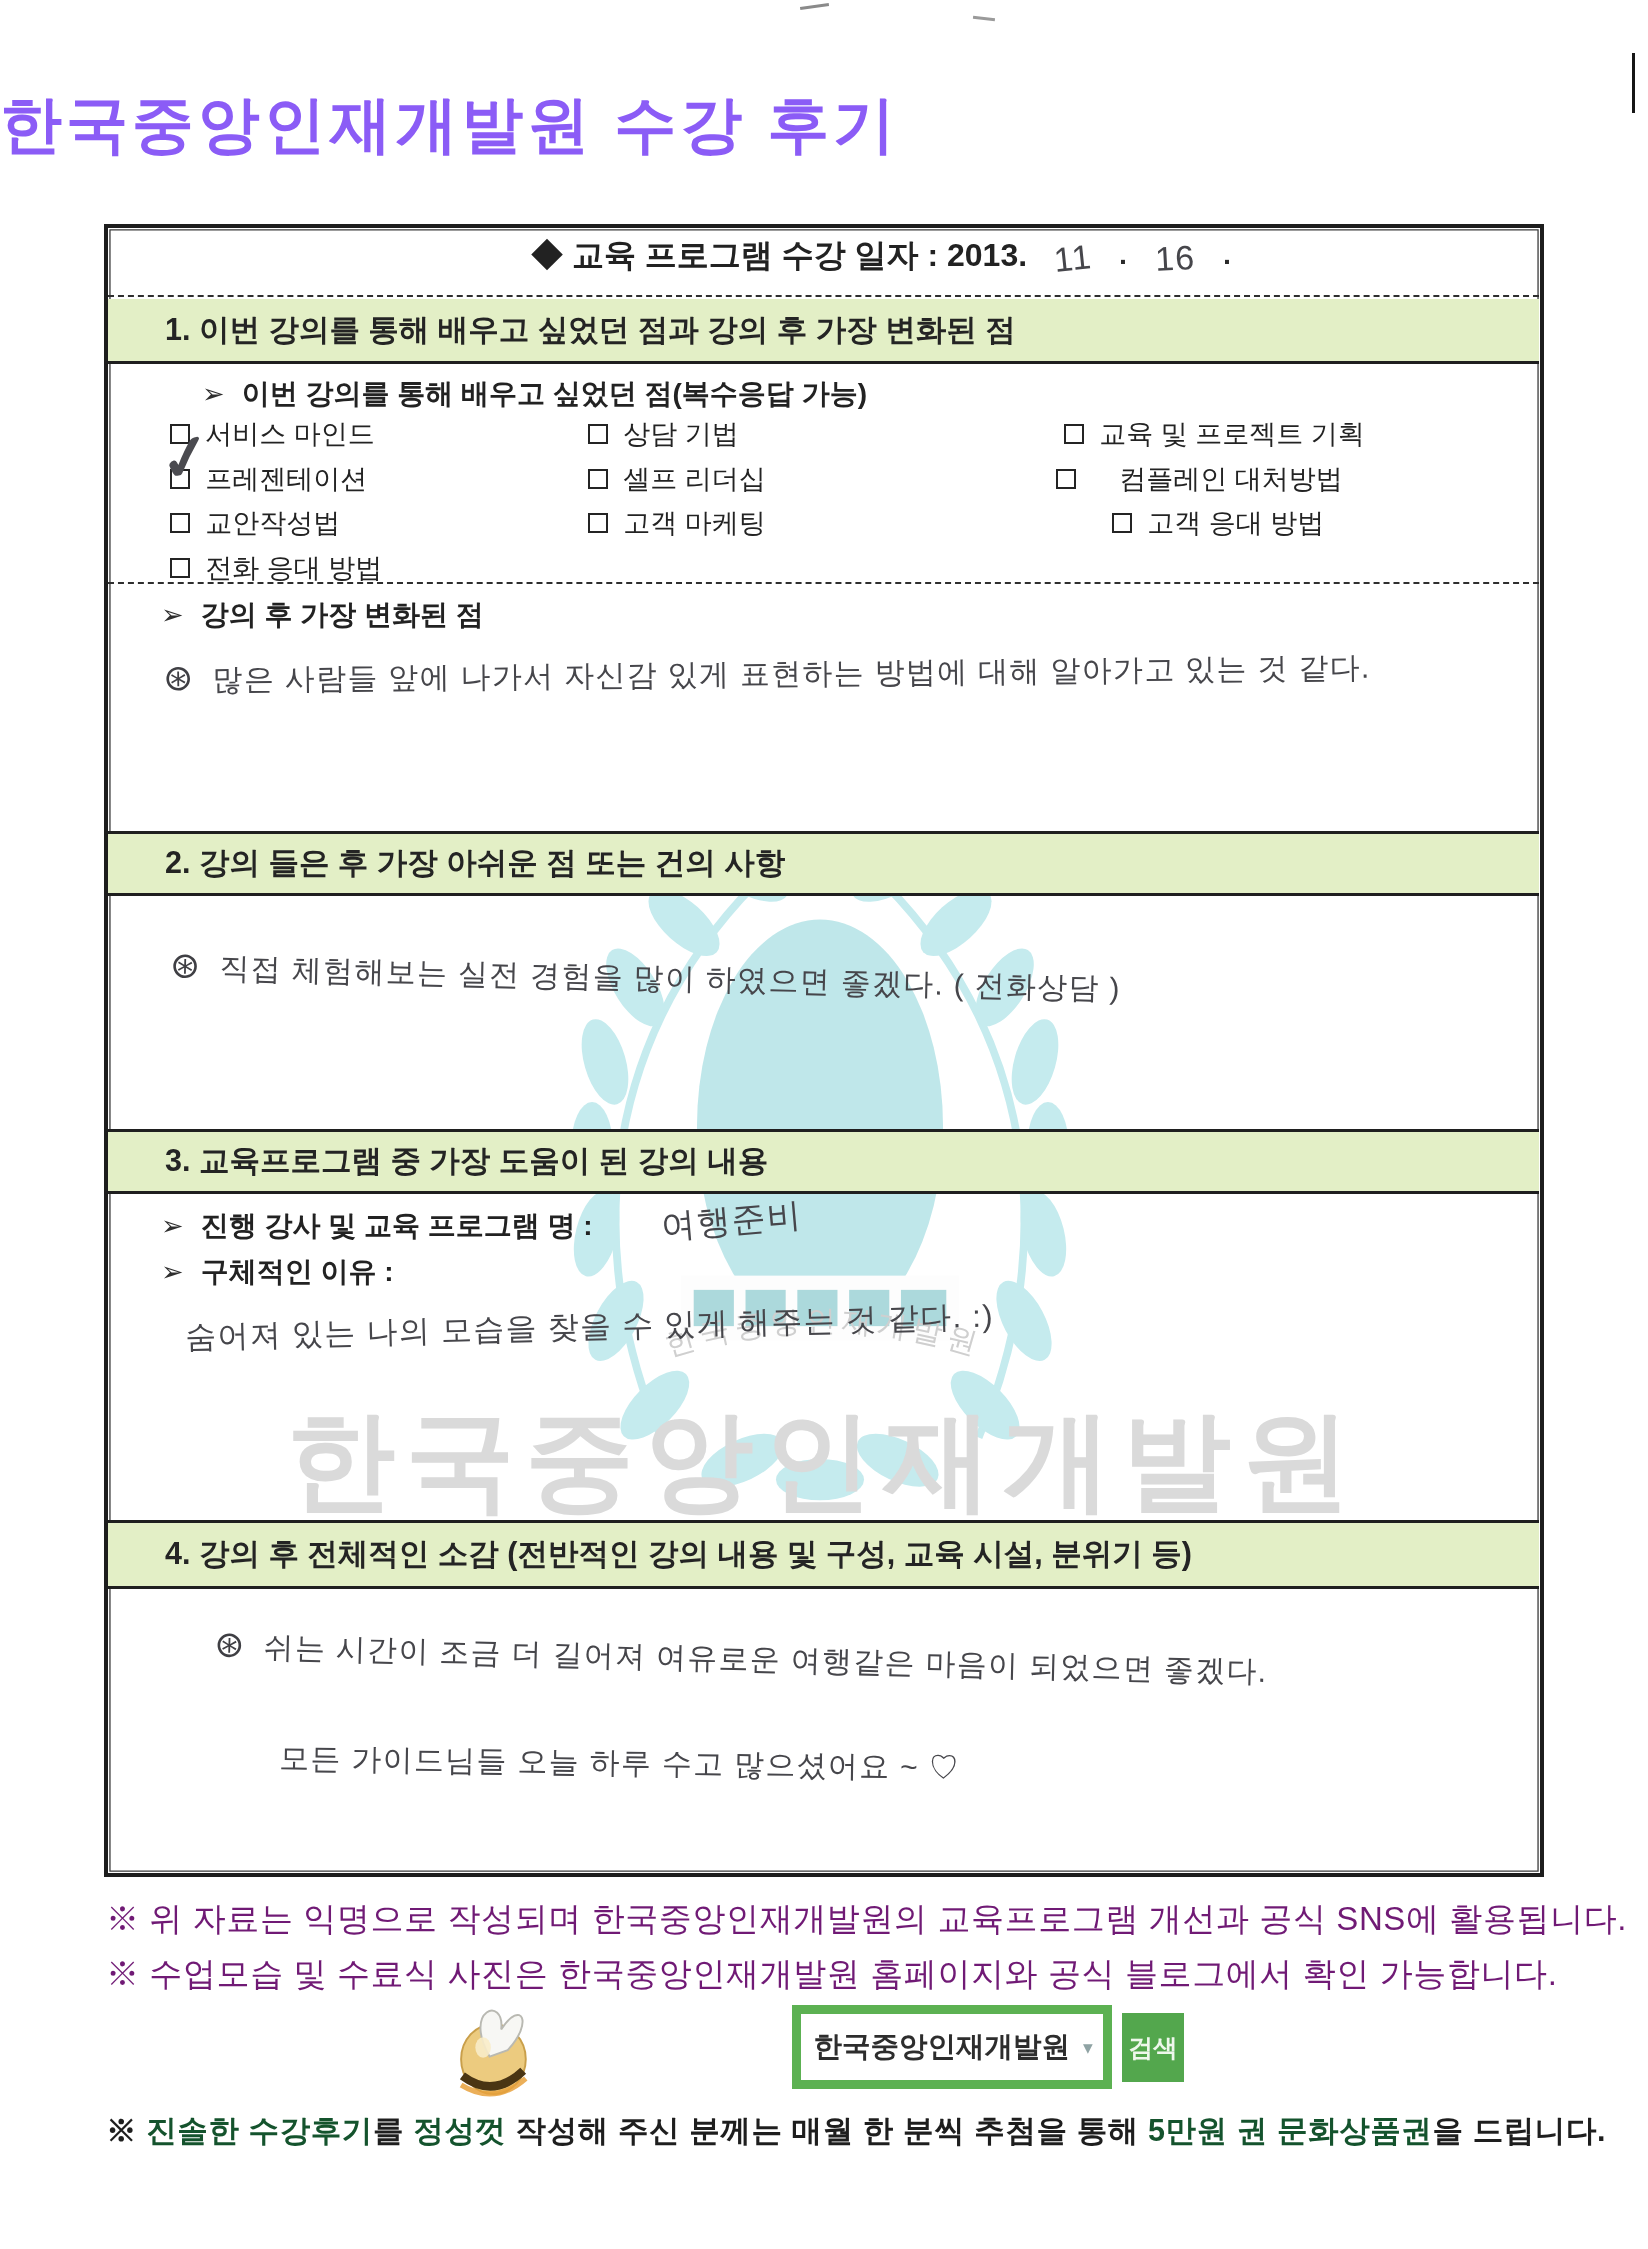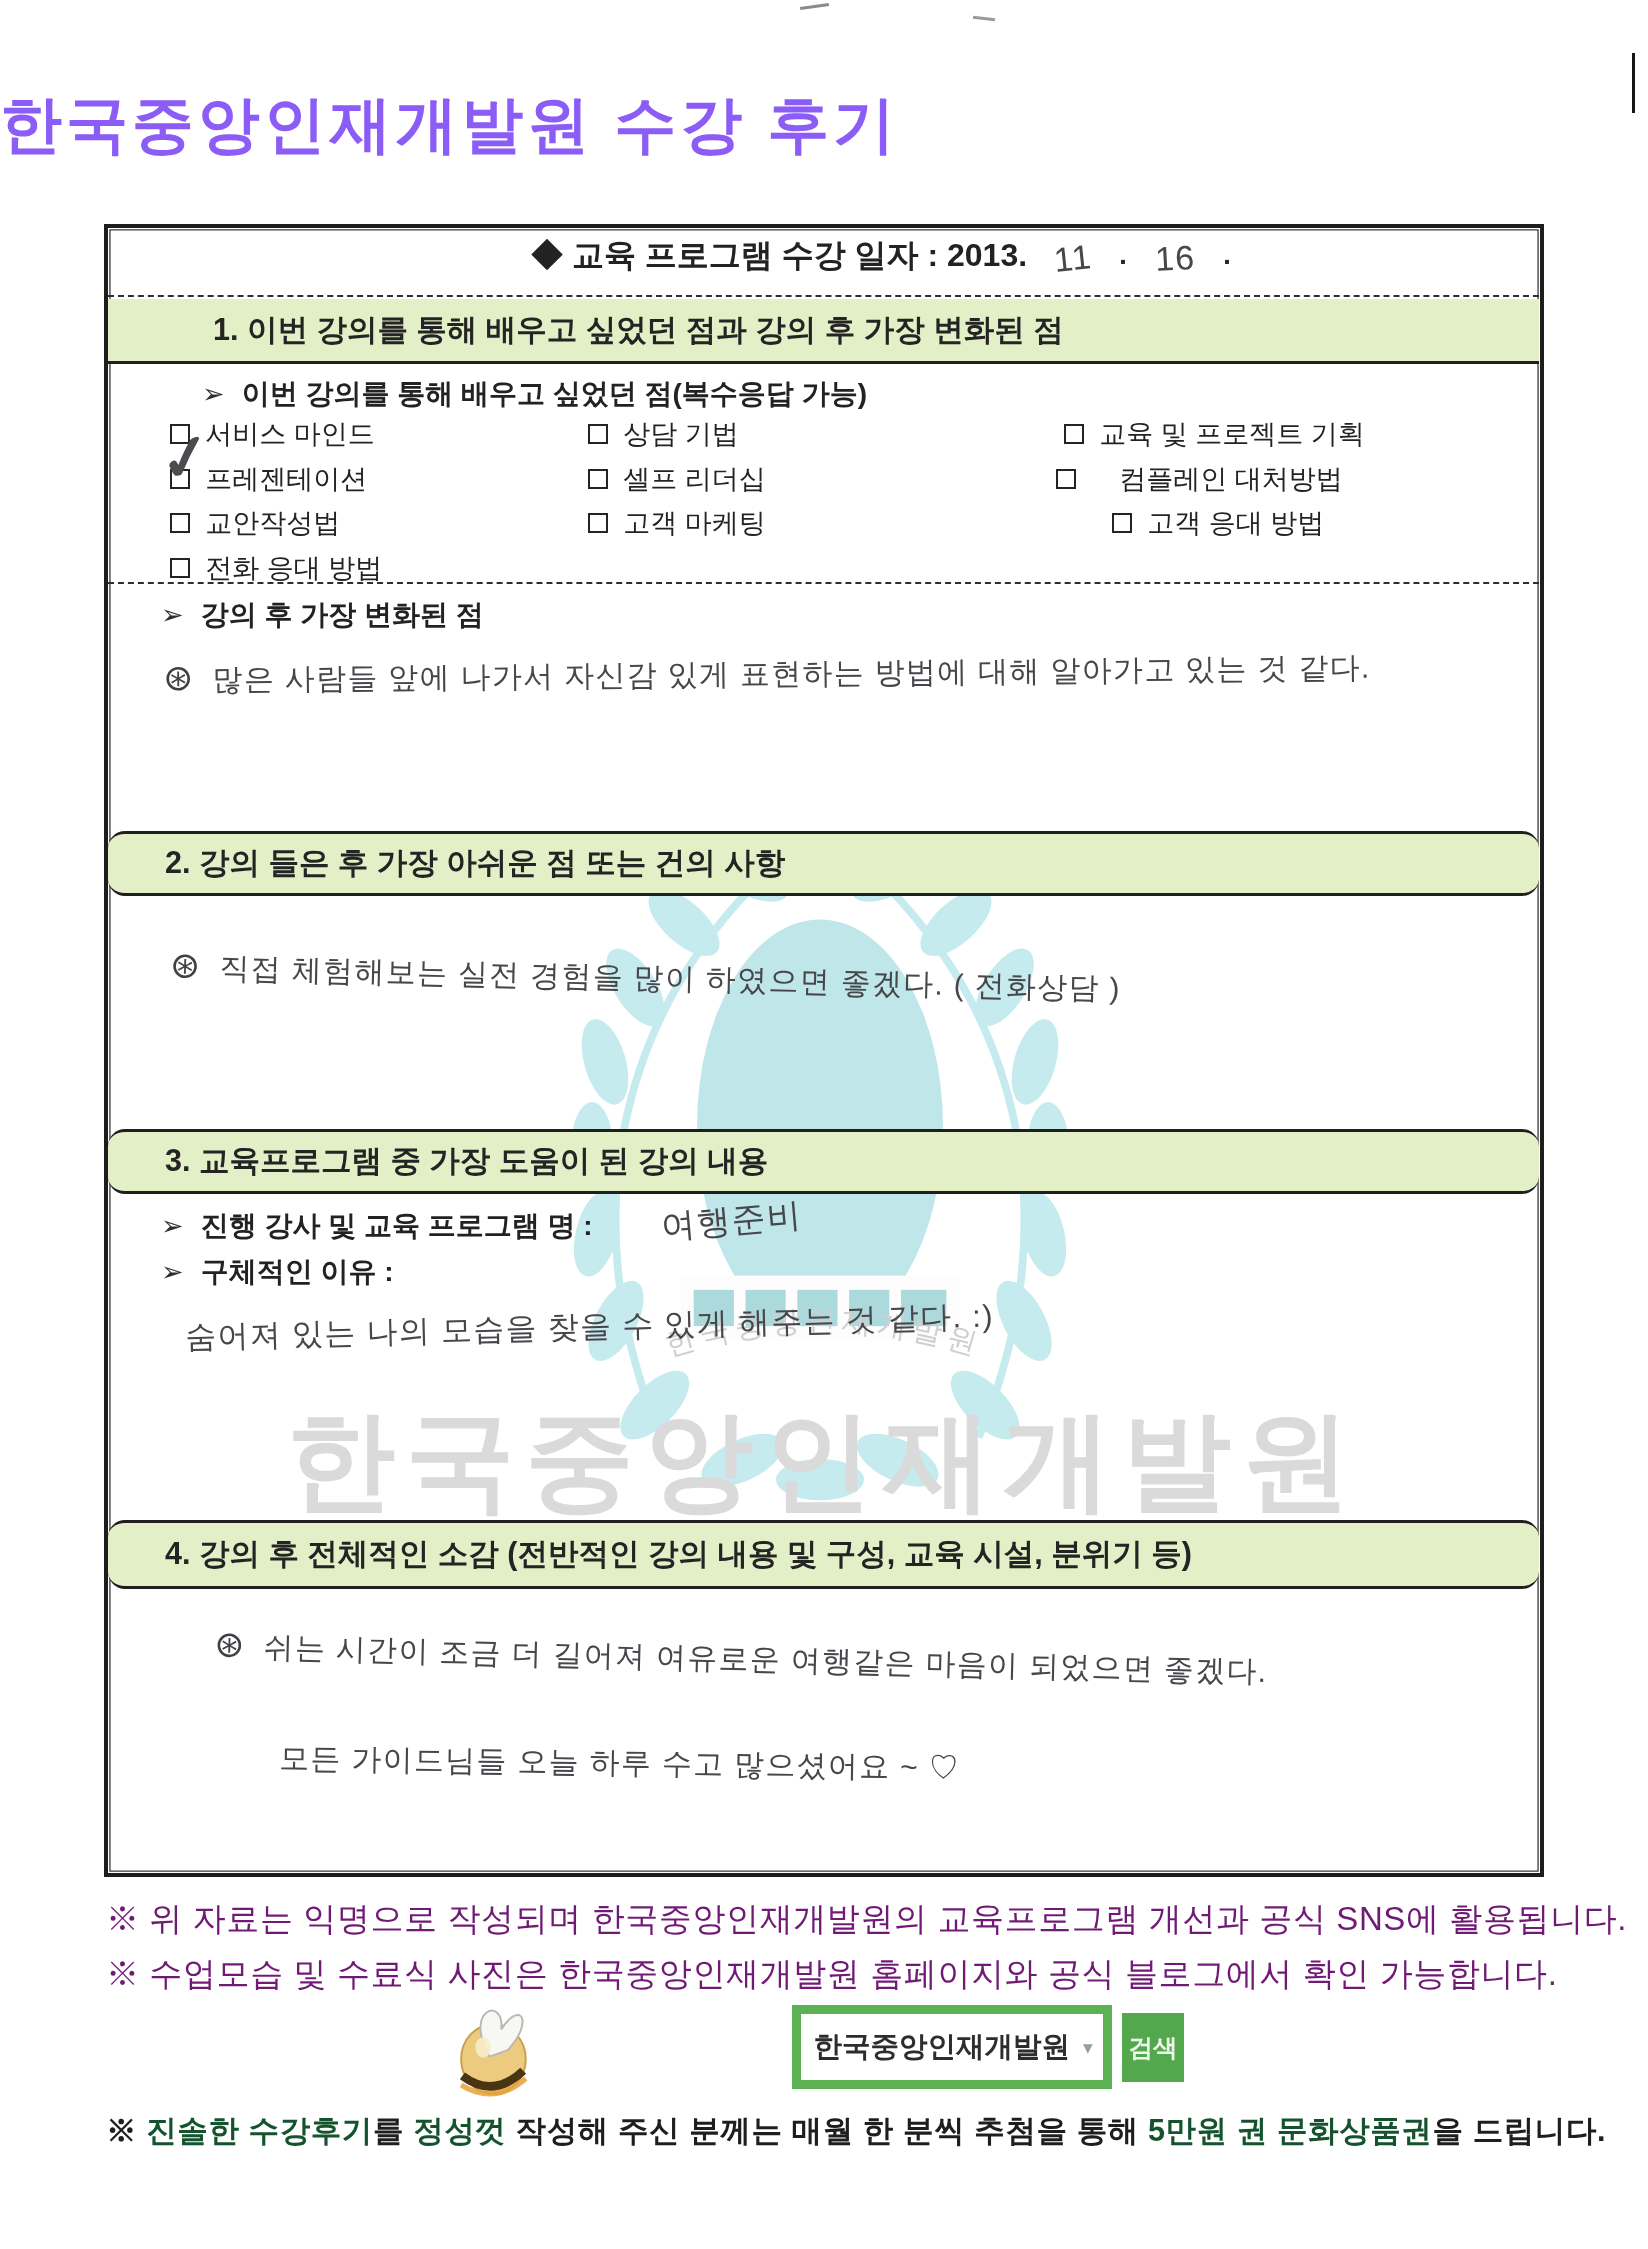--- a/index.html
+++ b/index.html
@@ -27,21 +27,21 @@
   .date-label { font-size:32px; font-weight:bold; color:#222; white-space:nowrap; }
   .date-dot { font-size:28.5px; font-weight:bold; color:#2a2a2a; }
 
   
   .dashed-sep { left:108px; width:1431px; height:0; border-top:2.6px dashed #2e2e2e; z-index:2; }
   .band {
     left:108px; width:1431px; background:#e3efc6;
     border-bottom:3.2px solid #1f1f1f; box-sizing:border-box;
     display:flex; align-items:center; z-index:2;
   }
-  .band.with-top { border-top:3.2px solid #1f1f1f;border-radius:17px; }
+  .band.with-top { border-top:3.2px solid #1f1f1f; }
   .band-heading {
     padding-left:57px; font-size:30.5px; font-weight:bold; color:#242424; white-space:nowrap;
   }
 
   
   .q-row { display:flex; align-items:center; gap:17px; z-index:2; }
   .arrow-glyph { font-size:27px; color:#2f2f2f; }
   .q-label { font-size:28px; font-weight:bold; color:#222; white-space:nowrap; }
 
   
@@ -161,21 +161,21 @@
   <div class="abs date-row">
     <span class="date-label">◆ 교육 프로그램 수강 일자 : 2013.</span>
     <span class="hand" style="font-size:34px; transform:rotate(-6deg);">11</span>
     <span class="date-dot">·</span>
     <span class="hand" style="font-size:34px; transform:rotate(-3deg);">16</span>
     <span class="date-dot">·</span>
   </div>
 
   <div class="abs dashed-sep" style="top:295px;"></div>
 
-  <div class="abs band" style="top:299px; height:65px;padding-left:48px;">
+  <div class="abs band" style="top:299px; height:65px;">
     <span class="band-heading">1. 이번 강의를 통해 배우고 싶었던 점과 강의 후 가장 변화된 점</span>
   </div>
 
   <div class="abs q-row" style="left:202px; top:375px;">
     <span class="arrow-glyph">➢</span>
     <span class="q-label">이번 강의를 통해 배우고 싶었던 점(복수응답 가능)</span>
   </div>
 
   <div class="opt" style="left:170px; top:416px;">
     <span class="cbx"></span>

